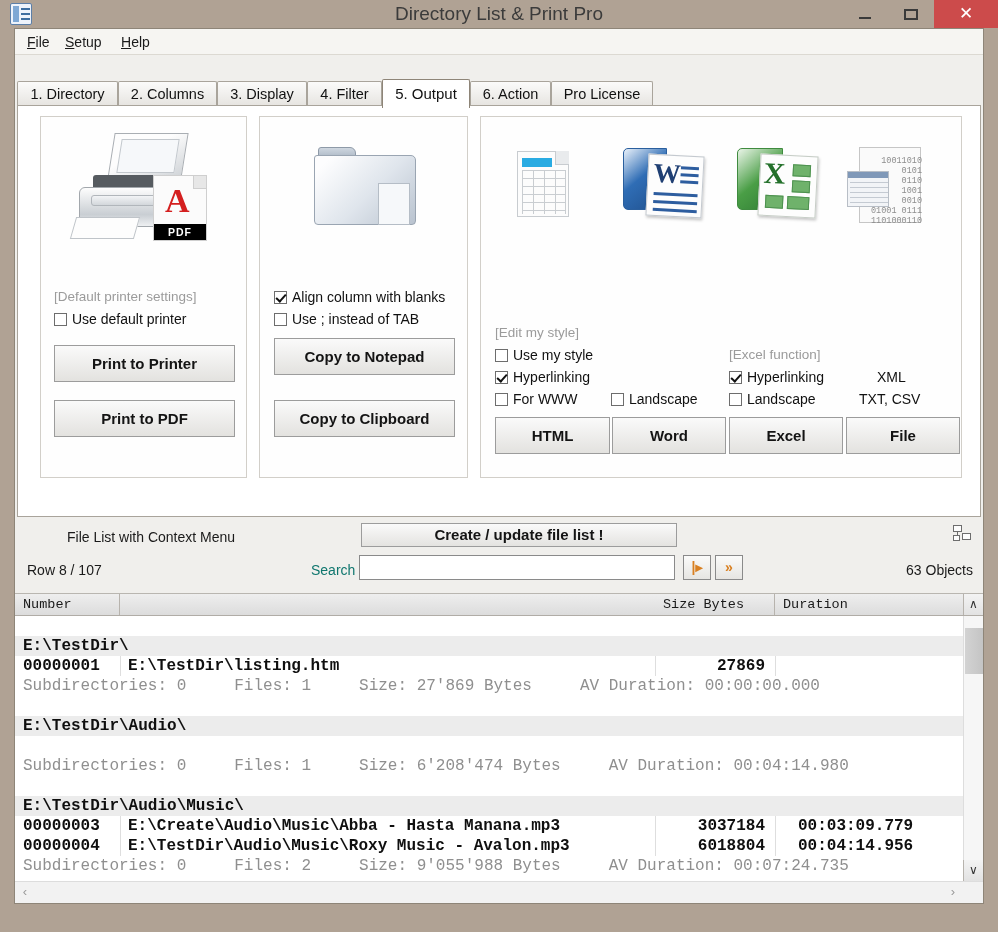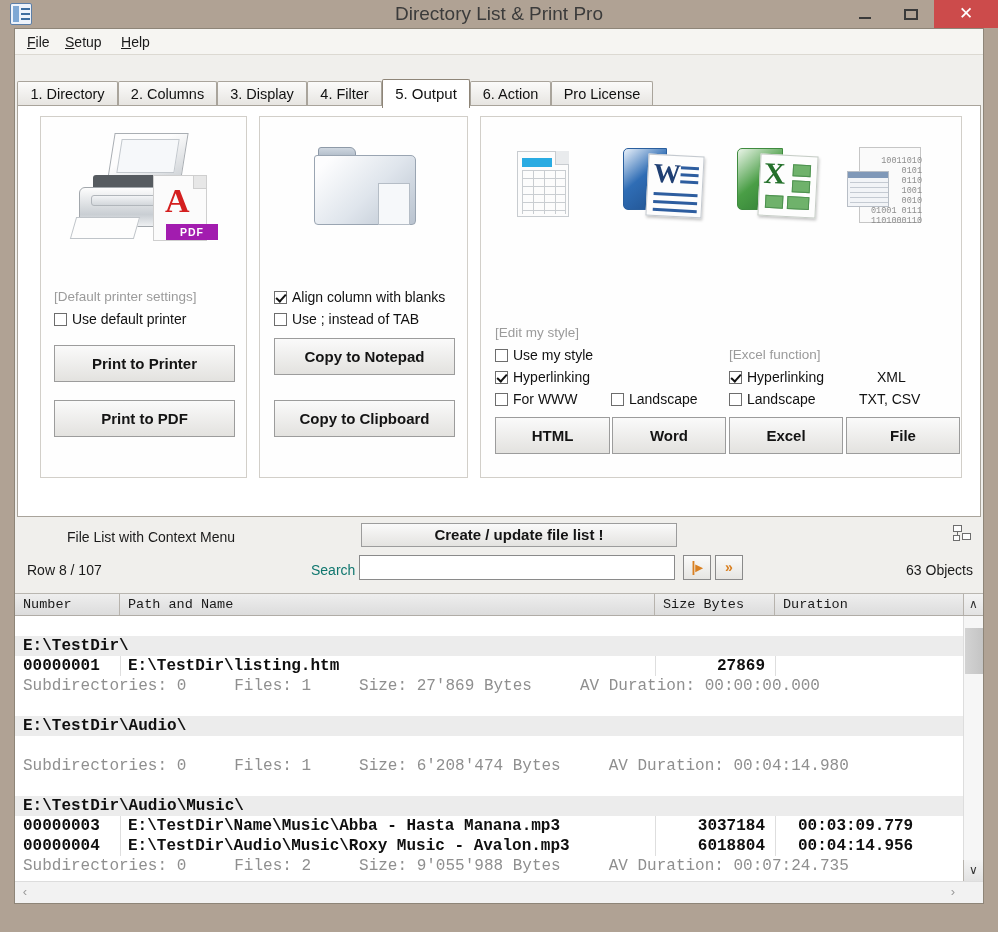--- a/index.html
+++ b/index.html
@@ -193,22 +193,22 @@
   .pdf-fold {
     position: absolute; right: 0; top: 0; width: 13px; height: 13px;
     background: #e7e7e7; border-left: 1px solid #cfcfcf; border-bottom: 1px solid #cfcfcf;
   }
   .pdf-a {
     position: absolute; left: 11px; top: 8px;
     font-size: 34px; font-weight: bold; color: #d41f1f;
     font-family: "Liberation Serif", serif; line-height: 34px;
   }
   .pdf-bar {
-    position: absolute; left: 12px; bottom: 0; width: 100%; height: 16px;
-    background: #a21caf; color: #fff; font-size: 10.5px; font-weight: bold;
+    position: absolute; left: 0; bottom: 0; width: 100%; height: 16px;
+    background: #000000; color: #fff; font-size: 10.5px; font-weight: bold;
     text-align: center; line-height: 16px; letter-spacing: 1px;
   }
 
   
   .fd-back {
     position: absolute; left: 6px; top: 10px; width: 38px; height: 12px;
     background: linear-gradient(to bottom,#cfd7e0,#aab6c4);
     border: 1px solid #8e9aa8; border-radius: 3px 6px 0 0;
   }
   .fd-body {
@@ -602,21 +602,20 @@
       <input id="search-input" type="text" value="" placeholder="" style="">
       <div class="navbtn" id="nav-first">|▸</div>
       <div class="navbtn" id="nav-next">»</div>
       <div id="obj-count">63 Objects</div>
     </div>
 
     <div id="grid">
 
       <div id="grid-head">
         <div class="hcell" style="left:0px;   width:105px">Number</div>
-        <div class="hcell" style="left:105px; width:535px">Path and Name</div>
         <div class="hcell" style="left:640px; width:120px">Size Bytes</div>
         <div class="hcell" style="left:760px; width:188px; border-right:none">Duration</div>
         <div id="scroll-up">∧</div>
       </div>
 
       <div id="grid-body">
 
         <div class="grow blank" style="top:0px"></div>
 
         <div class="grow dirhdr" style="top:20px">
@@ -648,21 +647,21 @@
 
         <div class="grow blank" style="top:160px"></div>
 
         <div class="grow dirhdr" style="top:180px">
           <span class="cell c-path bold" style="left:8px">E:\TestDir\Audio\Music\</span>
         </div>
 
         <div class="grow" style="top:200px">
           <span class="sep-v" style="left:105px"></span><span class="sep-v" style="left:640px"></span><span class="sep-v" style="left:760px"></span>
           <span class="cell c-num bold">00000003</span>
-          <span class="cell c-path bold">E:\TestDir\Name\Music\Abba - Hasta Manana.mp3</span>
+          <span class="cell c-path bold">E:\Create\Audio\Music\Abba - Hasta Manana.mp3</span>
           <span class="cell c-size bold" style="left:640px">3037184</span>
           <span class="cell c-dur bold">00:03:09.779</span>
         </div>
 
         <div class="grow" style="top:220px">
           <span class="sep-v" style="left:105px"></span><span class="sep-v" style="left:640px"></span><span class="sep-v" style="left:760px"></span>
           <span class="cell c-num bold">00000004</span>
           <span class="cell c-path bold">E:\TestDir\Audio\Music\Roxy Music - Avalon.mp3</span>
           <span class="cell c-size bold" style="left:640px">6018804</span>
           <span class="cell c-dur bold">00:04:14.956</span>

